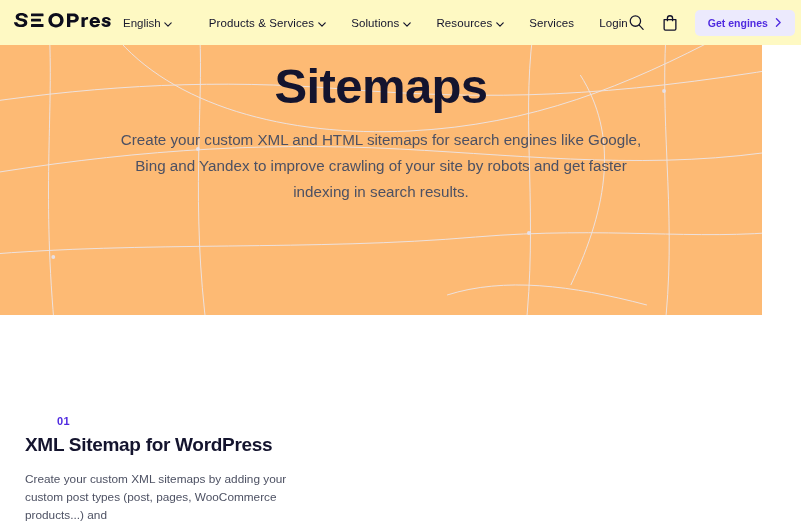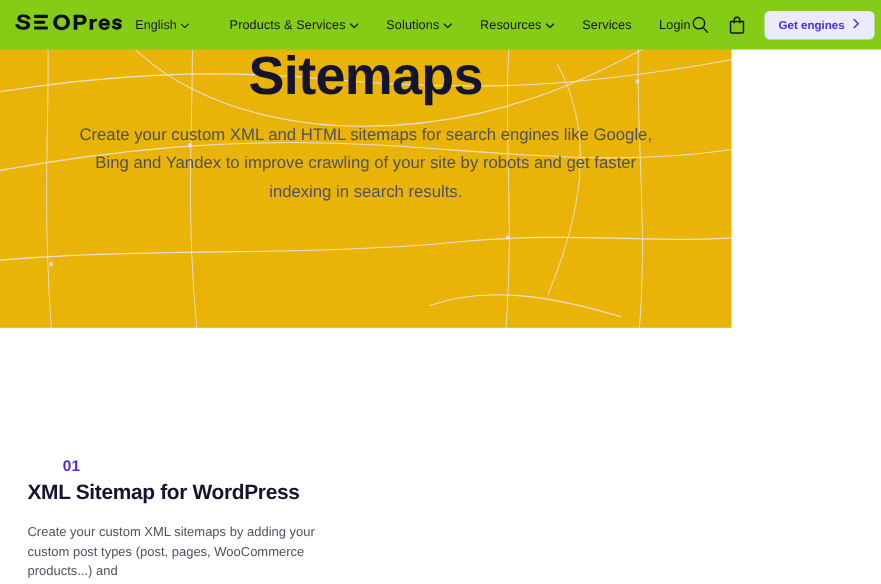--- a/index.html
+++ b/index.html
@@ -8,21 +8,21 @@
     overflow:hidden;
     background:#ffffff;
     font-family:"Liberation Sans", sans-serif;
     -webkit-font-smoothing:antialiased;
   }
   .page { position:relative; width:801px; height:531px; }
 
   
   .navbar {
     position:absolute; top:0; left:0; width:801px; height:45px;
-    background:#84cc16;
+    background:#fef9c3;
     display:flex; align-items:center;
     z-index:40;
   }
   .brand { display:flex; align-items:center; margin-left:11px; }
   .logo-wrap { display:block; }
   .lang {
     display:flex; align-items:center; gap:3px;
     margin-left:9px; font-size:11.5px; color:#1b1b2f; font-weight:400;
     cursor:pointer; white-space:nowrap;
   }
@@ -41,22 +41,22 @@
     background:#eceafd; color:#4f2ae0;
     font-size:10.5px; font-weight:700;
     padding:7px 13px; border-radius:5px;
     display:flex; align-items:center; gap:7px;
     cursor:pointer; white-space:nowrap;
   }
   .caret { display:inline-block; }
 
   
   .hero {
-    position:absolute; top:28px; left:0; width:665px; height:270px;
-    background:#eab308;
+    position:absolute; top:45px; left:0; width:762px; height:270px;
+    background:#fdba74;
     overflow:hidden;
   }
   .hero-bg { position:absolute; inset:0; width:100%; height:100%; }
   .hero-inner {
     position:relative; z-index:2;
     width:100%; height:100%;
     display:flex; flex-direction:column; align-items:center;
     padding-top:14px;
   }
   .hero-title {
@@ -72,21 +72,21 @@
     color:#4d5163; font-weight:400;
   }
 
   
   .section {
     position:absolute; top:315px; left:0; width:801px; height:216px;
     background:#ffffff;
   }
   .feat-left { position:absolute; left:25px; top:100px; width:320px; }
   .feat-num {
-    font-size:14px; font-weight:800; color:#4f2ae0;
+    font-size:11px; font-weight:800; color:#4f2ae0;
     letter-spacing:.3px; margin-bottom:6px;padding-left:32px;
   }
   .feat-title {
     font-size:19px; font-weight:800; color:#14142e;
     line-height:1.22; letter-spacing:-0.3px;
     max-width:250px;
   }
   .feat-body {
     margin-top:14px;
     font-size:11.8px; line-height:18px; color:#4d5163;

